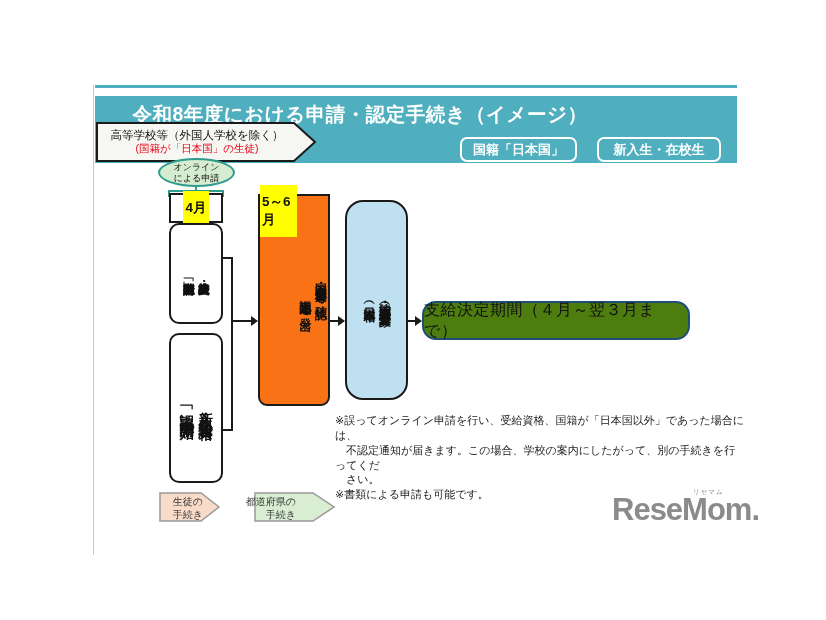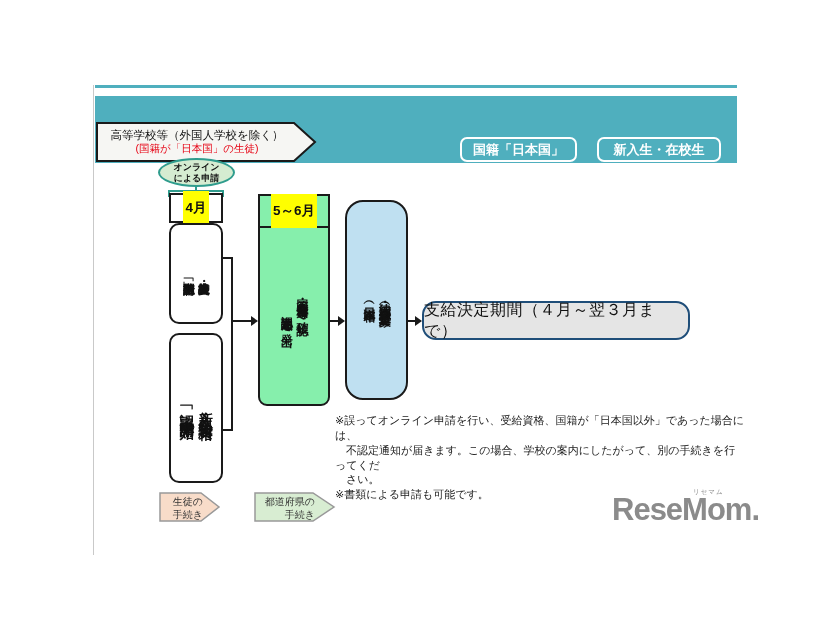--- a/index.html
+++ b/index.html
@@ -18,78 +18,79 @@
   .banner-l2 { font-size:10.5px; font-weight:normal; color:#e60012; }
 
   .badge { top:137px; height:25px; border:2px solid #ffffff; border-radius:7px;
            color:#ffffff; font-size:13px; font-weight:bold; display:flex;
            align-items:center; justify-content:center; }
   .badge1 { left:460px; width:117px; }
   .badge2 { left:597px; width:124px; }
 
   .ellipse { left:158px; top:158px; width:77px; height:29px; background:#d5ecd1;
              border:2px solid #2f9c8d; border-radius:50%; display:flex; align-items:center;
-             justify-content:center; text-align:center; font-size:9px; font-weight:bold;
+             justify-content:center; text-align:center; font-size:9px; font-weight:normal;
              line-height:1.15; white-space:pre-line; color:#111; }
 
   .mbox { border:2px solid #1a1a1a; background:#fff; display:flex; align-items:center; justify-content:center; }
   .month-april { left:169px; top:193px; width:54px; height:30px; }
   .month-label { background:#ffff00; font-size:13.5px; font-weight:bold; color:#111; padding:8px 2px; }
 
   .rbox { border:2px solid #1a1a1a; background:#fff; border-radius:10px;
           display:flex; align-items:center; justify-content:center; }
   .box1 { left:169px; top:223px; width:54px; height:101px; }
   .box2 { left:169px; top:333px; width:54px; height:150px; }
 
   .vtext { writing-mode:vertical-rl; white-space:pre-line; text-align:center;
            display:inline-block; color:#111; font-weight:600; line-height:1.3; }
   .vt-sm  { font-size:11.5px; }
   .vt-lg  { font-size:14.5px; letter-spacing:2px; }
   .vt-mid { font-size:12px; letter-spacing:1px; }
 
   .mid-box { left:258px; top:194px; width:72px; height:212px; border:2px solid #1a1a1a;
-             background:#86efac; border-radius:0 0 9px 9px; display:flex; flex-direction:column; }
+             background:#f97316; border-radius:0 0 9px 9px; display:flex; }
   .mid-header { height:32px; border-bottom:2.5px solid #1a1a1a; display:flex;
                 align-items:center; justify-content:center; }
   .mid-body { flex:1; display:flex; align-items:center; justify-content:center; }
 
   .law-box { left:345px; top:200px; width:63px; height:200px; background:#bfe0f1;
              border:2px solid #1a1a1a; border-radius:18px; display:flex;
              align-items:center; justify-content:center; }
 
   .pay-note { left:427px; top:274px; font-size:10.5px; color:#111; }
-  .pay-box { left:422px; top:301px; width:268px; height:39px; background:#e5e5e5;
+  .pay-box { left:422px; top:301px; width:268px; height:39px; background:#4d7c0f;
              border:2px solid #1f4e79; border-radius:14px; display:flex; align-items:center;
              justify-content:center; font-size:16px; color:#111; letter-spacing:0.5px; }
 
   .notes { left:335px; top:413px; width:410px; font-size:11px; line-height:1.35;
            color:#222; white-space:pre-line; }
 
   .legend-text { top:496px; text-align:right; font-size:10px; line-height:1.25;
                  color:#333; white-space:pre-line; }
   .legend-text.pink { left:159px; width:44px; }
-  .legend-text.green { left:255px; width:60px; }
+  .legend-text.green { left:236px; width:60px; }
 
   .logo-ruby { left:693px; top:488px; width:40px; font-size:6.5px; color:#8b8b8b;
                letter-spacing:1px; }
   .logo-main { left:612px; top:492px; font-size:31px; font-weight:bold; color:#8b8b8b;
                letter-spacing:-1px; }
 
   svg { display:block; }
   .overlay-svg { left:0; top:0; pointer-events:none; }
 </style>
 </head>
 <body>
 
 <div class="page">
 
   <div class="abs left-edge-line"></div>
   <div class="abs teal-sliver"></div>
 
   <div class="abs band"></div>
+  <div class="abs title">令和8年度における申請・認定手続き（イメージ）</div>
 
   <svg class="abs" style="left:96px; top:122px;" width="222" height="41">
     <polygon points="1,1 198,1 219,20 198,39 1,39" fill="#f6f6f3" stroke="#1a1a1a" stroke-width="2"></polygon>
   </svg>
   <div class="abs banner-text">
     <div class="banner-l1">高等学校等（外国人学校を除く）</div>
     <div class="banner-l2">(国籍が「日本国」の生徒)</div>
   </div>
 
   <div class="abs badge badge2">新入生・在校生</div>

